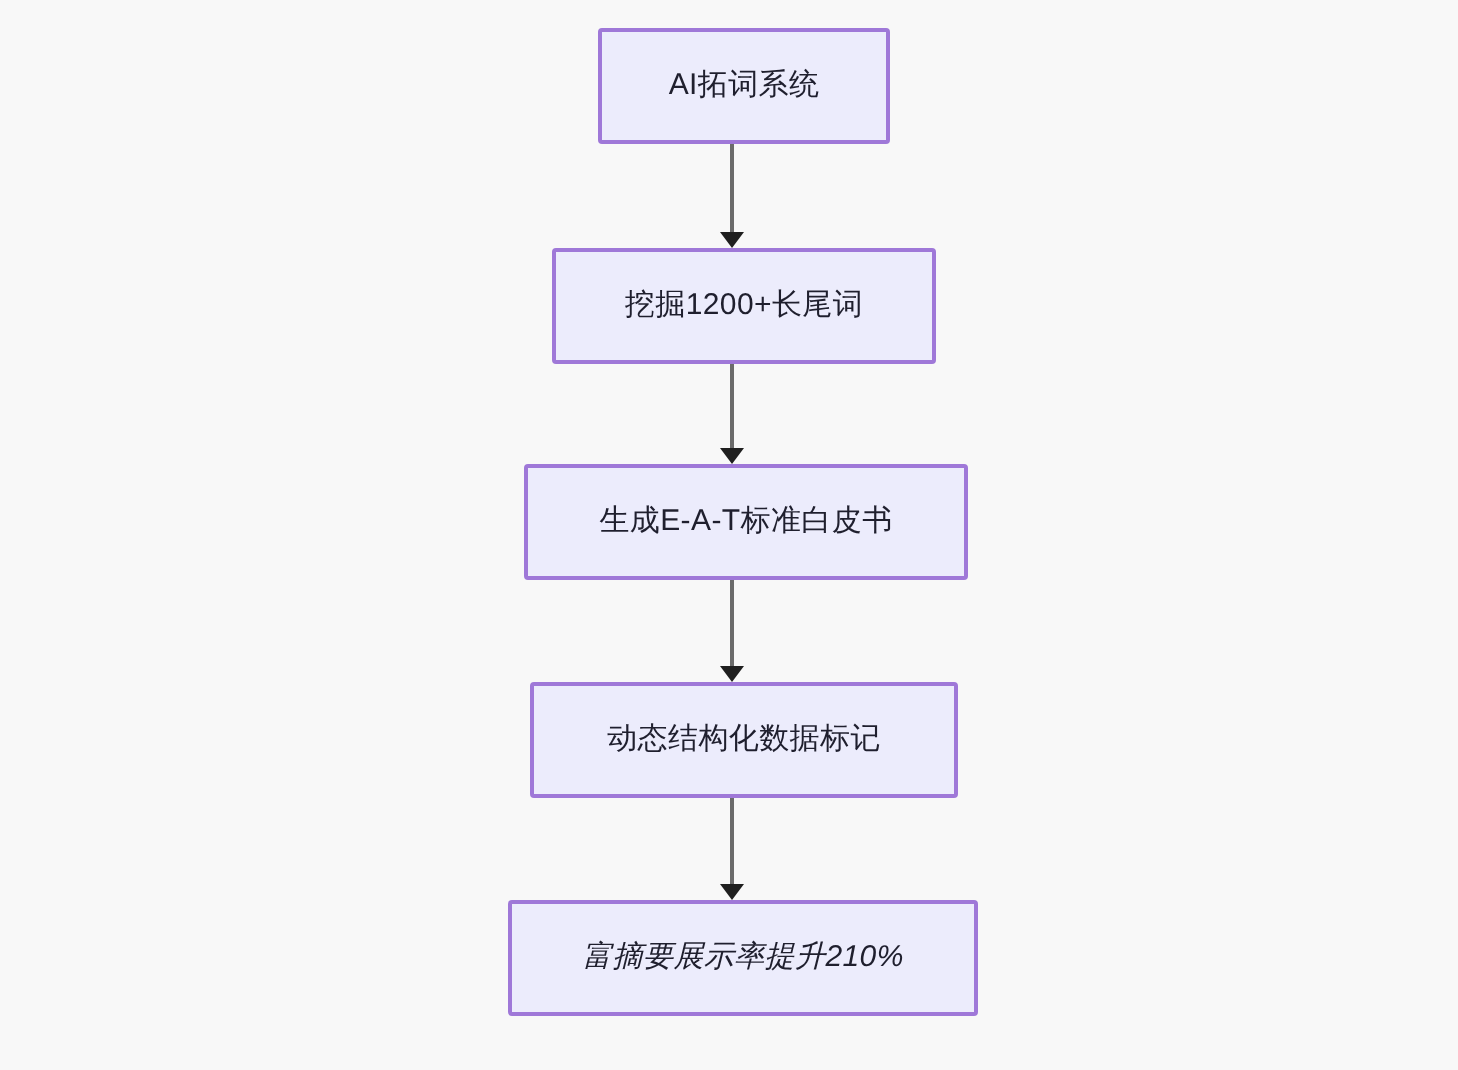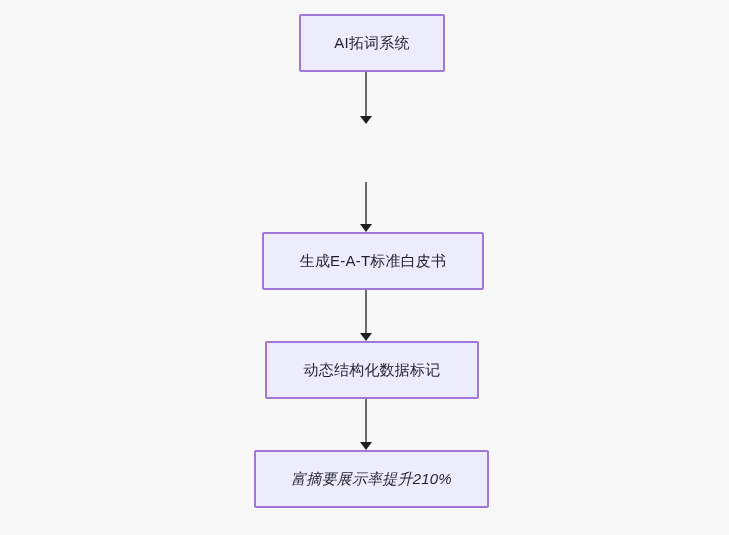--- a/index.html
+++ b/index.html
@@ -79,20 +79,23 @@
     <div class="conn-head" style="top: 43px;"></div>
   </div>
   <div class="connector" id="edge-4" style="left: 359px; top: 399px; height: 51px;">
     <div class="conn-line" style="height: 44px;"></div>
     <div class="conn-head" style="top: 43px;"></div>
   </div>
 
   <div class="node" id="node-1" style="left: 299px; top: 14px; width: 146px; height: 58px;">
     <span class="node-label">AI拓词系统</span>
   </div>
+  <div class="node" id="node-2" style="left: 276px; top: 124px; width: 192px; height: 58px;">
+    <span class="node-label">挖掘1200+长尾词</span>
+  </div>
   <div class="node" id="node-3" style="left: 262px; top: 232px; width: 222px; height: 58px;">
     <span class="node-label">生成E-A-T标准白皮书</span>
   </div>
   <div class="node" id="node-4" style="left: 265px; top: 341px; width: 214px; height: 58px;">
     <span class="node-label">动态结构化数据标记</span>
   </div>
   <div class="node" id="node-5" style="left: 254px; top: 450px; width: 235px; height: 58px; font-style: italic;">
     <span class="node-label">富摘要展示率提升210%</span>
   </div>
 

